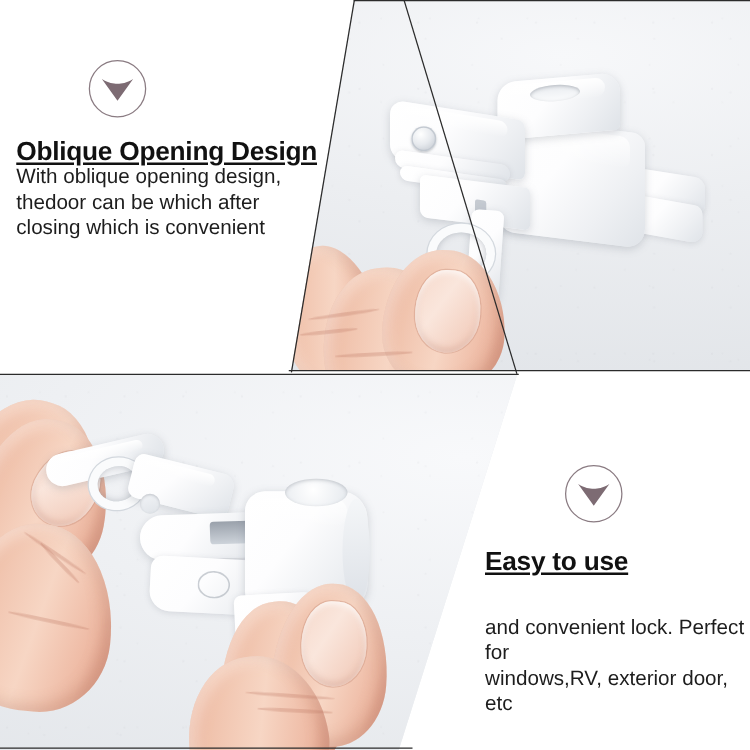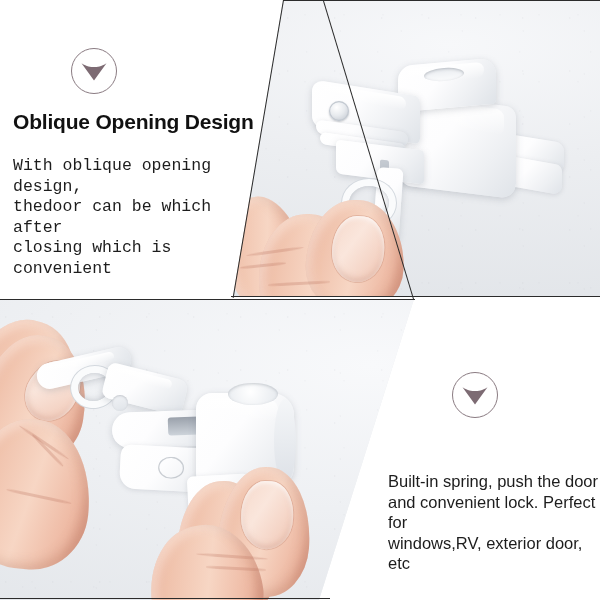--- a/index.html
+++ b/index.html
@@ -83,21 +83,21 @@
   
   .block{position:absolute;}
   .arrow-badge{
     position:absolute;width:46px;height:46px;border-radius:50%;
     border:1.3px solid #8a7b82;box-sizing:border-box;
     display:flex;align-items:center;justify-content:center;
   }
   .arrow-badge svg{display:block;}
   .headline{
     font-size:21px;font-weight:bold;letter-spacing:-.2px;
-    color:#111111;margin:0;white-space:nowrap;
+    color:#111111;margin:0;white-space:nowrap;text-decoration:underline;
   }
   .bodytext{
     font-size:16.5px;line-height:20.5px;color:#1d1d1d;margin:0;
     font-weight:normal;
   }
 </style>
 </head>
 <body>
 
 <div class="page">
@@ -214,25 +214,26 @@
   <div class="edge" style="left:414px;top:299px;width:1.4px;height:317px;transform:rotate(163.2deg);transform-origin:0 0;"></div>
   <div class="edge" style="left:0;top:598px;width:330px;height:1.3px;"></div>
 
   <div class="block" style="left:0;top:0;width:250px;height:298px;">
     <div class="arrow-badge" style="left:71px;top:48px;">
       <svg width="28" height="22" viewBox="0 0 28 22" aria-hidden="true">
         <path d="M1.5 3.2 C7 6.6 10.5 7.0 14 7.0 C17.5 7.0 21 6.6 26.5 3.2 L14 20.5 Z" fill="#7d6b73"></path>
       </svg>
     </div>
     <h2 class="headline" style="position:absolute;left:13px;top:110px;">Oblique Opening Design</h2>
-    <p class="bodytext" style="position:absolute;left:13px;top:156px;width:226px;font-family:Liberation Mono, monospace;"><span>With oblique opening design,</span><br><span>thedoor can be which after</span><br><span>closing which is convenient</span><br></p>
+    <p class="bodytext" style="position:absolute;left:13px;top:131px;width:226px;"><span>With oblique opening design,</span><br><span>thedoor can be which after</span><br><span>closing which is convenient</span><br></p>
   </div>
 
   <div class="block" style="left:370px;top:300px;width:230px;height:300px;">
     <div class="arrow-badge" style="left:82px;top:72px;">
       <svg width="28" height="22" viewBox="0 0 28 22" aria-hidden="true">
         <path d="M1.5 3.2 C7 6.6 10.5 7.0 14 7.0 C17.5 7.0 21 6.6 26.5 3.2 L14 20.5 Z" fill="#7d6b73"></path>
       </svg>
     </div>
-    <p class="bodytext" style="position:absolute;left:18px;top:171px;width:214px;"><span>Built-in spring, push the door</span><br><span>and convenient lock. Perfect for</span><br><span>windows,RV, exterior door, etc</span></p>
+    <h2 class="headline" style="position:absolute;left:18px;top:138px;">Easy to use</h2>
+    <p class="bodytext" style="position:absolute;left:18px;top:171px;width:214px;"><br><span>and convenient lock. Perfect for</span><br><span>windows,RV, exterior door, etc</span></p>
   </div>
 
 </div>
 
 </body></html>

